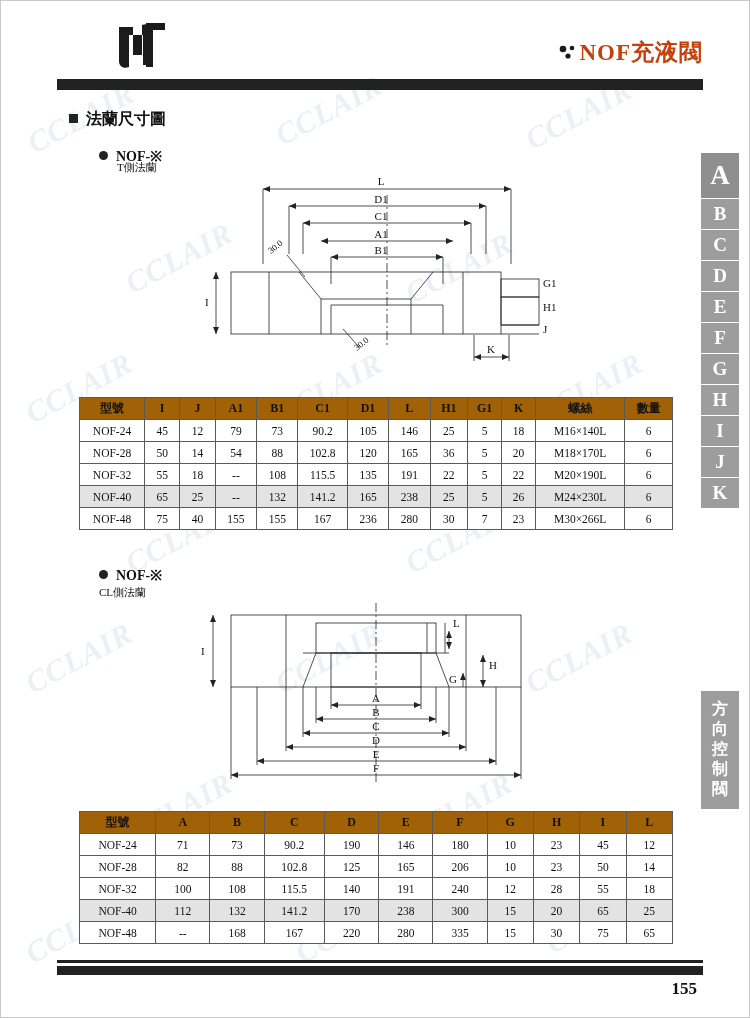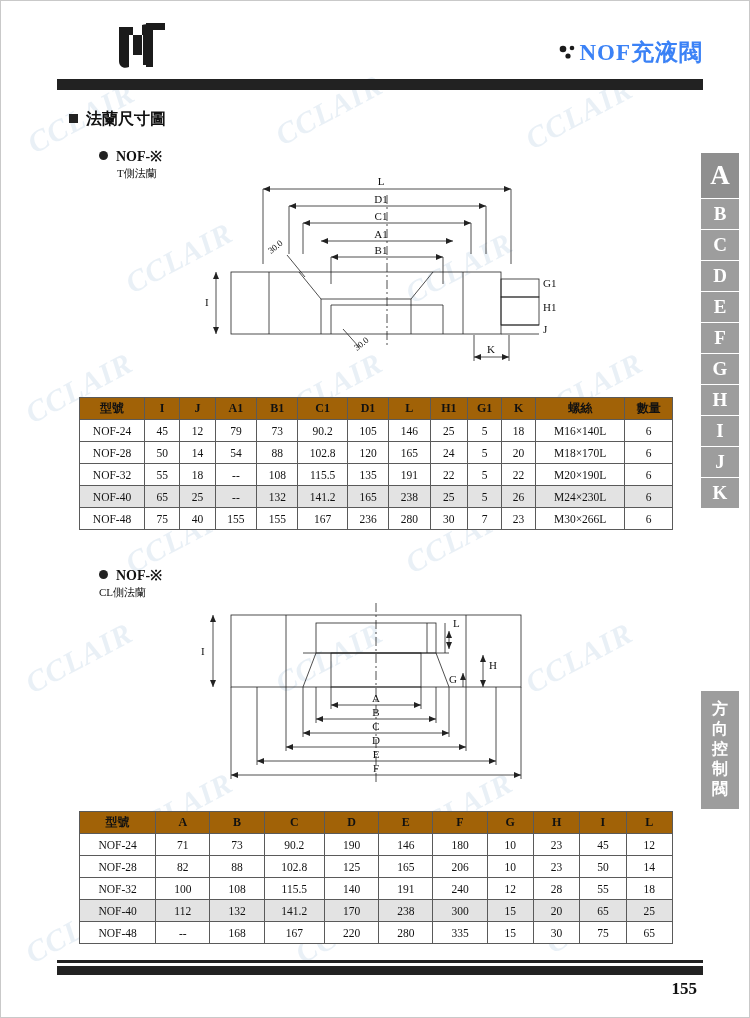--- a/index.html
+++ b/index.html
@@ -32,21 +32,21 @@
   }
 
   
   .logo {
     position:absolute; left:112px; top:20px; width:62px; height:50px;
   }
   .header-title {
     position:absolute; right:46px; top:36px;
     font-family:"Liberation Serif", serif;
     font-weight:bold; font-size:23px; letter-spacing:1px;
-    color:#3b82f6;
+    color:#c2410c;
   }
   .header-dots { position:absolute; right:168px; top:44px; width:22px; height:14px; }
   .header-rule {
     position:absolute; left:56px; right:46px; top:78px;
     height:9px;
     background:#222;
     border-top:3px solid #222;
   }
   .header-rule:after{
     content:""; position:absolute; left:0; right:0; top:5px; height:3px; background:#222;
@@ -181,21 +181,21 @@
   </div>
   <div class="vtab">方向控制閥</div>
 
   <div class="sec-title" style="left:68px; top:108px;">
     <span class="sq"></span><span>法蘭尺寸圖</span>
   </div>
 
   <div class="sec-title" style="left:98px; top:145px; font-size:14px;">
     <span class="dot"></span><span>NOF-※</span>
   </div>
-  <div class="sub-label2" style="left:116px; top:165px;text-align:right;">T側法蘭</div>
+  <div class="sub-label2" style="left:116px; top:159px;text-align:right;">T側法蘭</div>
 
   <div class="draw" style="left:190px; top:158px;">
     <svg width="410" height="225" viewBox="0 0 410 225">
       <g stroke="#222" fill="none" stroke-width="0.8">
 
         <line x1="72" y1="30" x2="320" y2="30"></line>
         <path d="M72,30 l7,-3 l0,6 z" fill="#222" stroke="none"></path>
         <path d="M320,30 l-7,-3 l0,6 z" fill="#222" stroke="none"></path>
         <line x1="72" y1="30" x2="72" y2="105" stroke-dasharray="0"></line>
         <line x1="320" y1="30" x2="320" y2="105"></line>
@@ -309,21 +309,21 @@
       </tr>
       <tr>
         <td>NOF-28</td>
         <td>50</td>
         <td>14</td>
         <td>54</td>
         <td>88</td>
         <td>102.8</td>
         <td>120</td>
         <td>165</td>
-        <td>24</td>
+        <td>36</td>
         <td>5</td>
         <td>20</td>
         <td>M18×170L</td>
         <td>6</td>
       </tr>
       <tr>
         <td>NOF-32</td>
         <td>55</td>
         <td>18</td>
         <td>--</td>

